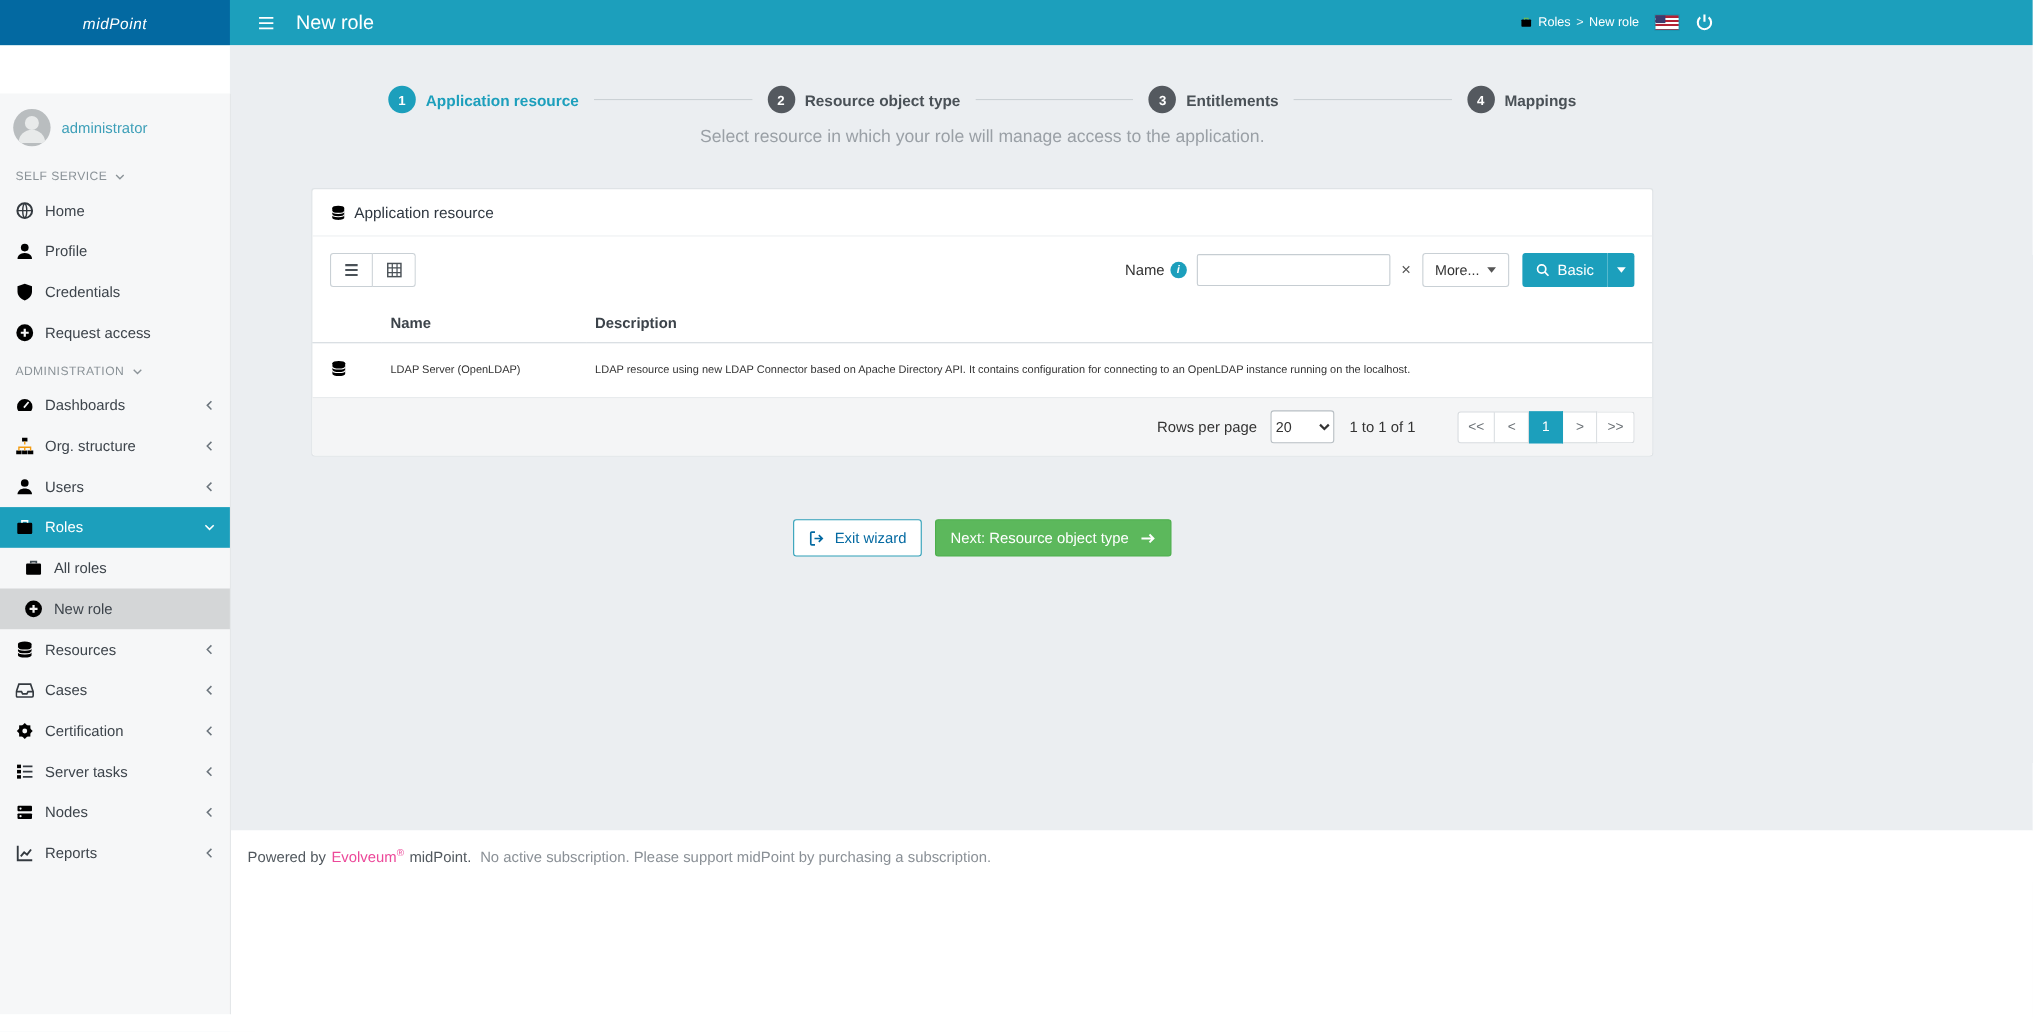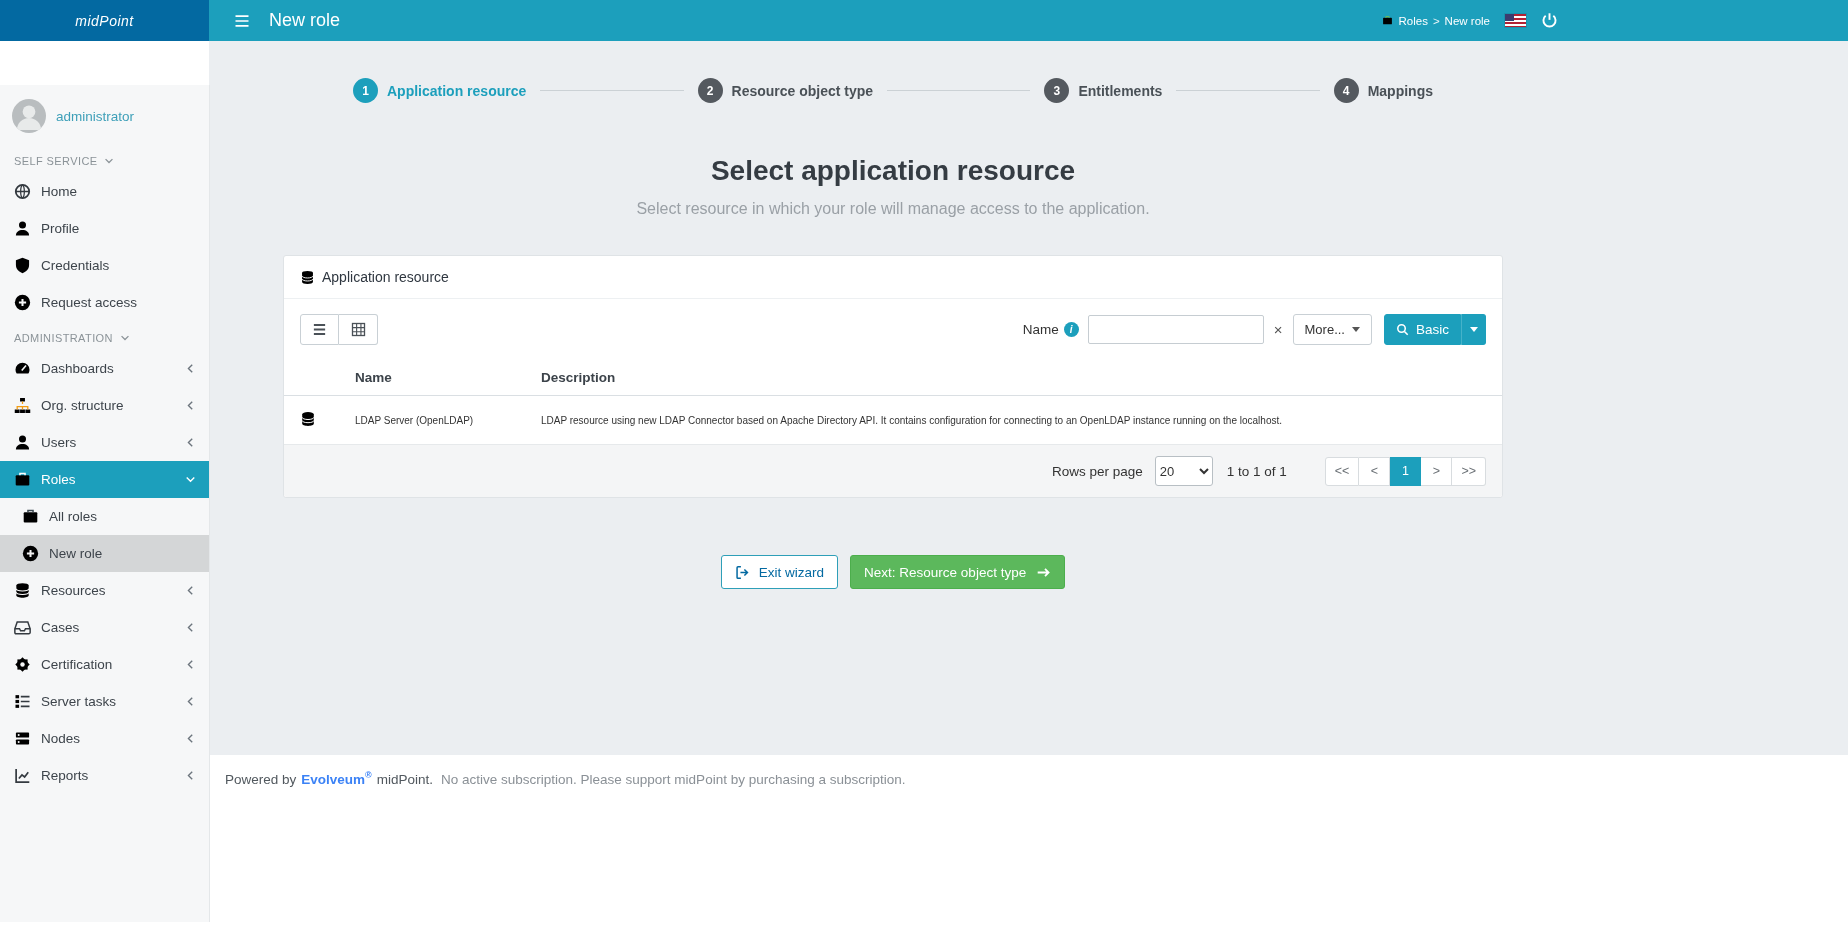--- a/index.html
+++ b/index.html
@@ -107,21 +107,21 @@
   .actions{display:flex;justify-content:center;gap:12px;margin-top:57px;}
   .btn-exit{display:flex;align-items:center;gap:9px;background:#fff;border:1px solid #2E9FB8;color:#0369a1;border-radius:3px;
             padding:0 13px;height:34px;font-size:13.5px;}
   .btn-exit .icon{width:15px;height:15px;}
   .btn-next{display:flex;align-items:center;gap:10px;background:#5CB85C;border:1px solid #4cae4c;color:#fff;border-radius:3px;
             padding:0 13px;height:34px;font-size:13.5px;}
   .btn-next .icon{width:15px;height:15px;}
 
   .footer{padding:15px 16px;font-size:13.5px;color:#8a9096;background:#fff;display:flex;align-items:baseline;gap:5px;flex-wrap:nowrap;}
   .f-bold{font-weight:normal;color:#51585E;}
-  .f-brand{color:#3b82f6;font-weight:bold;text-decoration:none;cursor:pointer;}
+  .f-brand{color:#ec4899;font-weight:normal;text-decoration:none;cursor:pointer;}
   .f-brand sup{font-size:9px;}
   .f-note{margin-left:3px;}
 </style>
 </head>
 <body>
 
 <div class="topbar">
   <div class="logo">midPoint</div>
   <span class="icon hamburger">
       <svg viewBox="0 0 16 16">
@@ -397,21 +397,20 @@
           <div class="step">
             <span class="step-num">3</span>
             <span class="step-label">Entitlements</span>
           </div>
           <div class="step-line"></div>
           <div class="step">
             <span class="step-num">4</span>
             <span class="step-label">Mappings</span>
           </div>
         </div>
-      <h1>Select application resource</h1>
       <div class="subtitle">Select resource in which your role will manage access to the application.</div>
 
       <div class="panel">
         <div class="panel-header">
           <span class="icon">
               <svg viewBox="0 0 16 16">
                 <ellipse cx="8" cy="3.2" rx="5.8" ry="2.1"></ellipse>
                 <path d="M2.2 3.2v9.6c0 1.15 2.6 2.1 5.8 2.1s5.8-.95 5.8-2.1V3.2z"></path>
                 <path d="M2.2 6.4c0 1.15 2.6 2.1 5.8 2.1s5.8-.95 5.8-2.1M2.2 9.6c0 1.15 2.6 2.1 5.8 2.1s5.8-.95 5.8-2.1" fill="none" stroke="#fff" stroke-width="1"></path>
               </svg>

